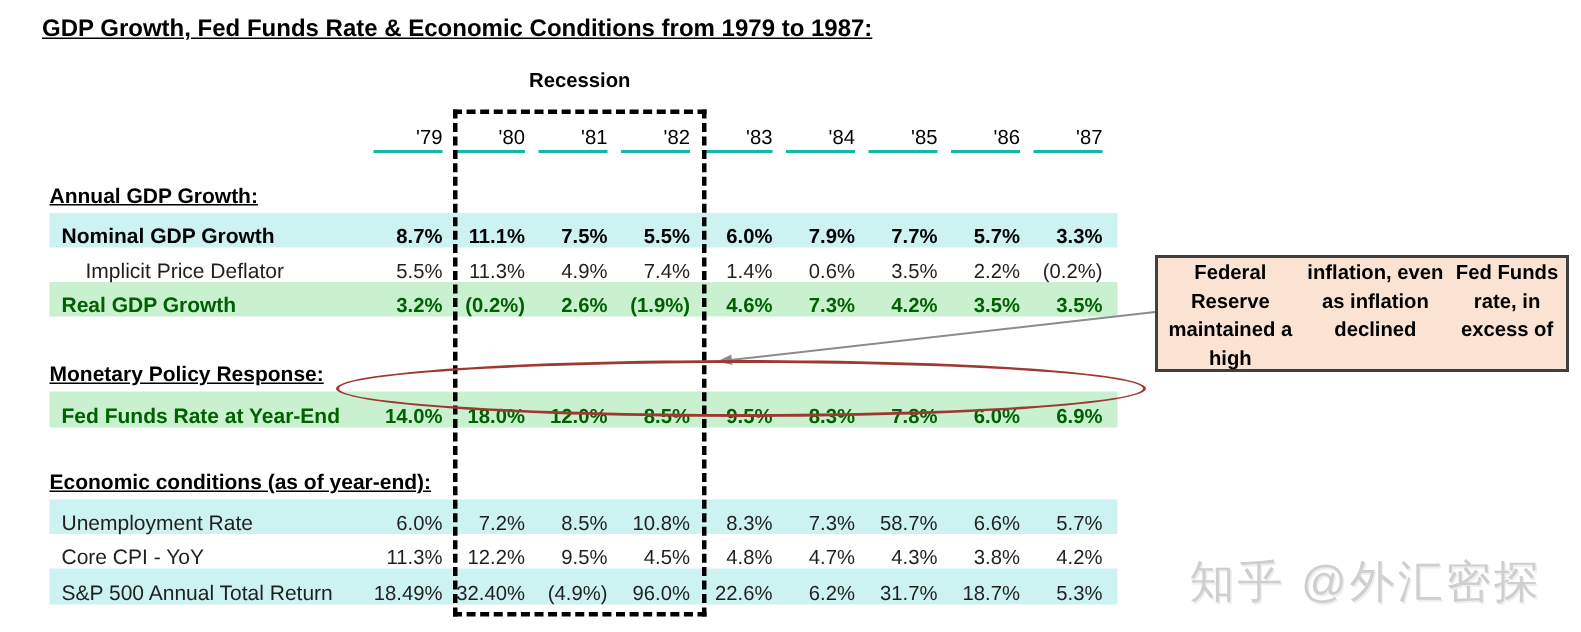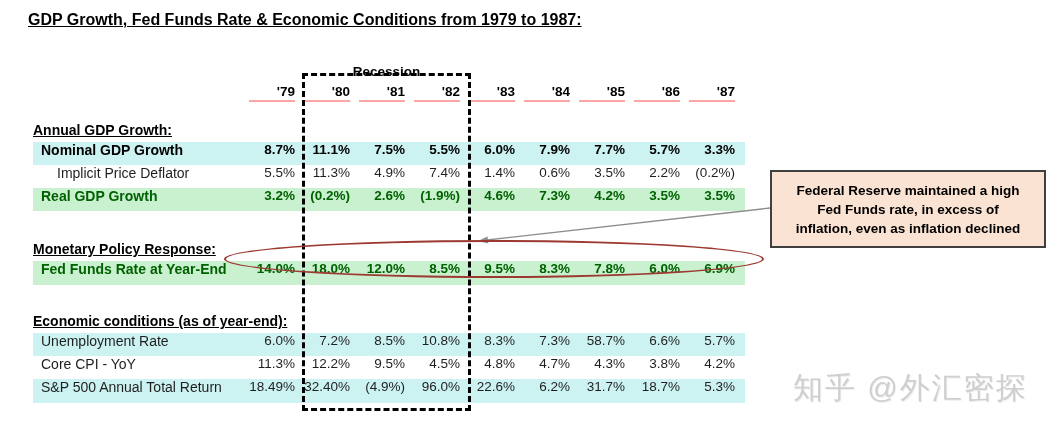--- a/index.html
+++ b/index.html
@@ -2,49 +2,49 @@
 <html style="--cyan_row: #cdf2f2; --green_row: #c9f0cf; --green_text: #006100; --callout_bg: #fbe3d3; --callout_border: #3f3f3f; --ellipse: #9c3a31; --arrow: #8c8c8c; --watermark: #cfcfcf;"><head>
 <meta charset="utf-8">
 <style>
   html,body{margin:0;padding:0;background:#fff;}
   .canvas{position:relative;width:1054px;height:421px;background:#fff;overflow:hidden;
           font-family:"Liberation Sans",sans-serif;color:#000;}
   .title{position:absolute;left:28px;top:11px;font-size:16px;font-weight:bold;
          text-decoration:underline;white-space:nowrap;}
   
   .tbl{position:absolute;left:33px;top:80px;width:712px;z-index:1;}
-  .row{display:flex;height:23px;align-items:flex-start;}
+  .row{display:flex;height:23px;align-items:flex-end;}
   .lbl{width:212px;box-sizing:border-box;padding-left:8px;font-size:14px;white-space:nowrap;}
   .lbl.ind{padding-left:24px;}
   .val{width:55px;box-sizing:border-box;text-align:right;padding-right:5px;
        font-size:13.5px;white-space:nowrap;}
   .yrs{height:22px;align-items:flex-end;}
   .yrs .val{padding-right:5px;}
-  .yr-u{display:inline-block;width:46px;text-align:right;font-weight:bold;font-size:13.5px;
-        border-bottom:2px solid #fca5a5;padding-bottom:1px;}
+  .yr-u{display:inline-block;width:46px;text-align:right;font-weight:normal;font-size:13.5px;
+        border-bottom:2px solid #14b8a6;padding-bottom:1px;}
   .sechead{height:24px;line-height:24px;font-size:14px;font-weight:bold;margin-top:16px;}
   .sechead span{text-decoration:underline;}
   .boldrow{font-weight:bold;}
   .cyan{background:var(--cyan_row,#cdf2f2);}
   .green{background:var(--green_row,#c9f0cf);color:var(--green_text,#006100);}
   .plainrow{color:#1f1f1f;}
   .mt1{margin-top:26px;}
   .mt2{margin-top:24px;}
   .h24{height:24px;}
   
-  .rec-label{position:absolute;left:302px;top:64px;width:169px;text-align:center;
+  .rec-label{position:absolute;left:302px;top:46px;width:169px;text-align:center;
              font-weight:bold;font-size:13.5px;z-index:3;}
   .rec-box{position:absolute;left:302px;top:73px;width:169px;height:338px;
            border:3px dashed #000;box-sizing:border-box;z-index:3;background:transparent;}
   .ellipse{position:absolute;left:224px;top:240px;width:540px;height:38px;
            border:2px solid var(--ellipse,#9c3a31);border-radius:50%;box-sizing:border-box;z-index:4;}
   .overlay{position:absolute;left:0;top:0;z-index:4;pointer-events:none;}
   .callout{position:absolute;left:770px;top:170px;width:276px;height:78px;box-sizing:border-box;
            background:var(--callout_bg,#fbe3d3);border:2px solid var(--callout_border,#3f3f3f);
-           display:flex;flex-direction:column;justify-content:center;text-align:center;
+           display:flex;flex-direction:row;justify-content:center;text-align:center;
            font-size:13.5px;font-weight:bold;line-height:19px;z-index:5;}
   .watermark{position:absolute;left:793px;top:352px;font-size:30px;letter-spacing:2px;
              color:var(--watermark,#cfcfcf);text-shadow:1px 1px 0 #efefef;z-index:2;white-space:nowrap;margin-top:16px;}
 </style>
 </head>
 <body>
 
 <div class="canvas">
 
   <div class="title">GDP Growth, Fed Funds Rate &amp; Economic Conditions from 1979 to 1987:</div>
@@ -168,19 +168,19 @@
 
   <svg class="overlay" width="1054" height="421" viewBox="0 0 1054 421">
     <line x1="770" y1="208" x2="487" y2="240" stroke="#8c8c8c" stroke-width="1.4"></line>
     <polygon points="478,241 487.5,236.4 488.3,243.4" fill="#8c8c8c"></polygon>
   </svg>
 
   <div class="ellipse"></div>
 
   <div class="callout">
     <span>Federal Reserve maintained a high</span>
+    <span>inflation, even as inflation declined</span>
     <span>Fed Funds rate, in excess of</span>
-    <span>inflation, even as inflation declined</span>
   </div>
 
   <div class="watermark">知乎 @外汇密探</div>
 
 </div>
 
 </body></html>

